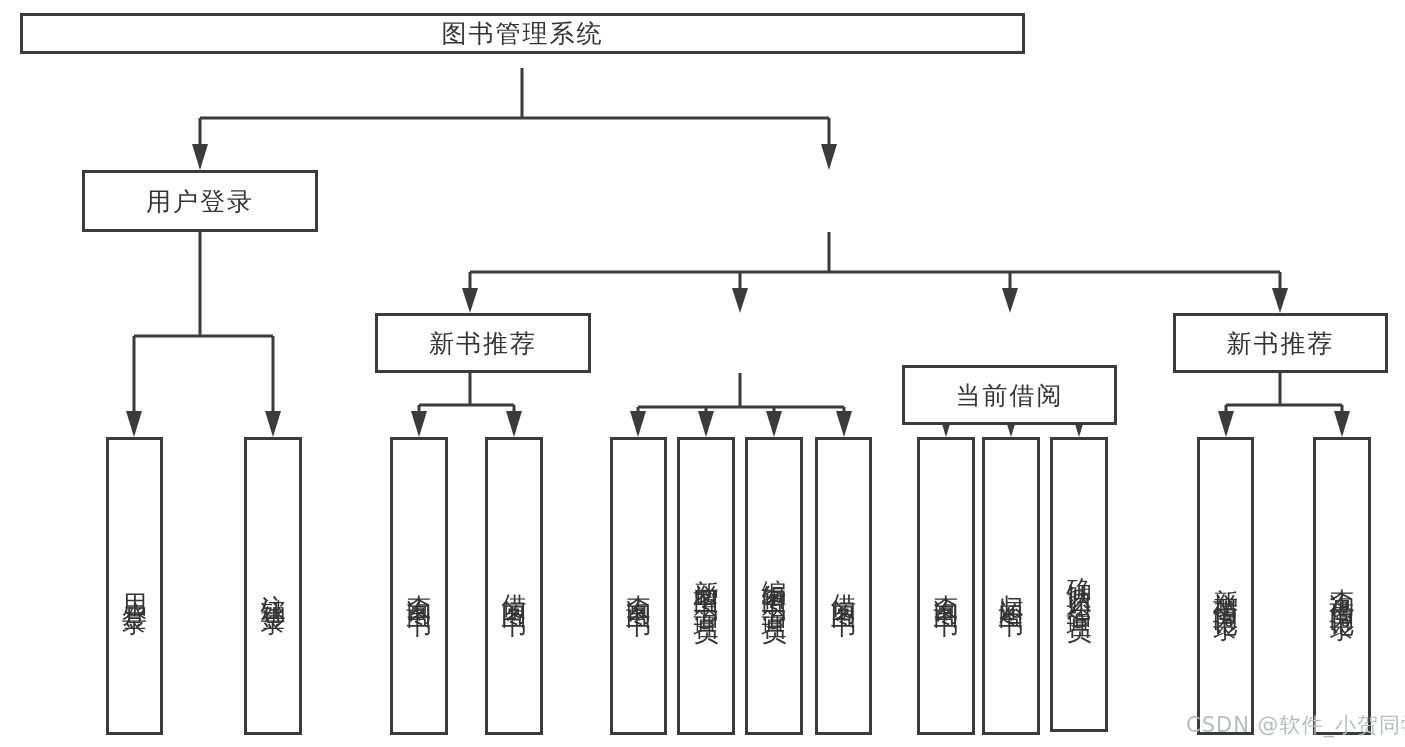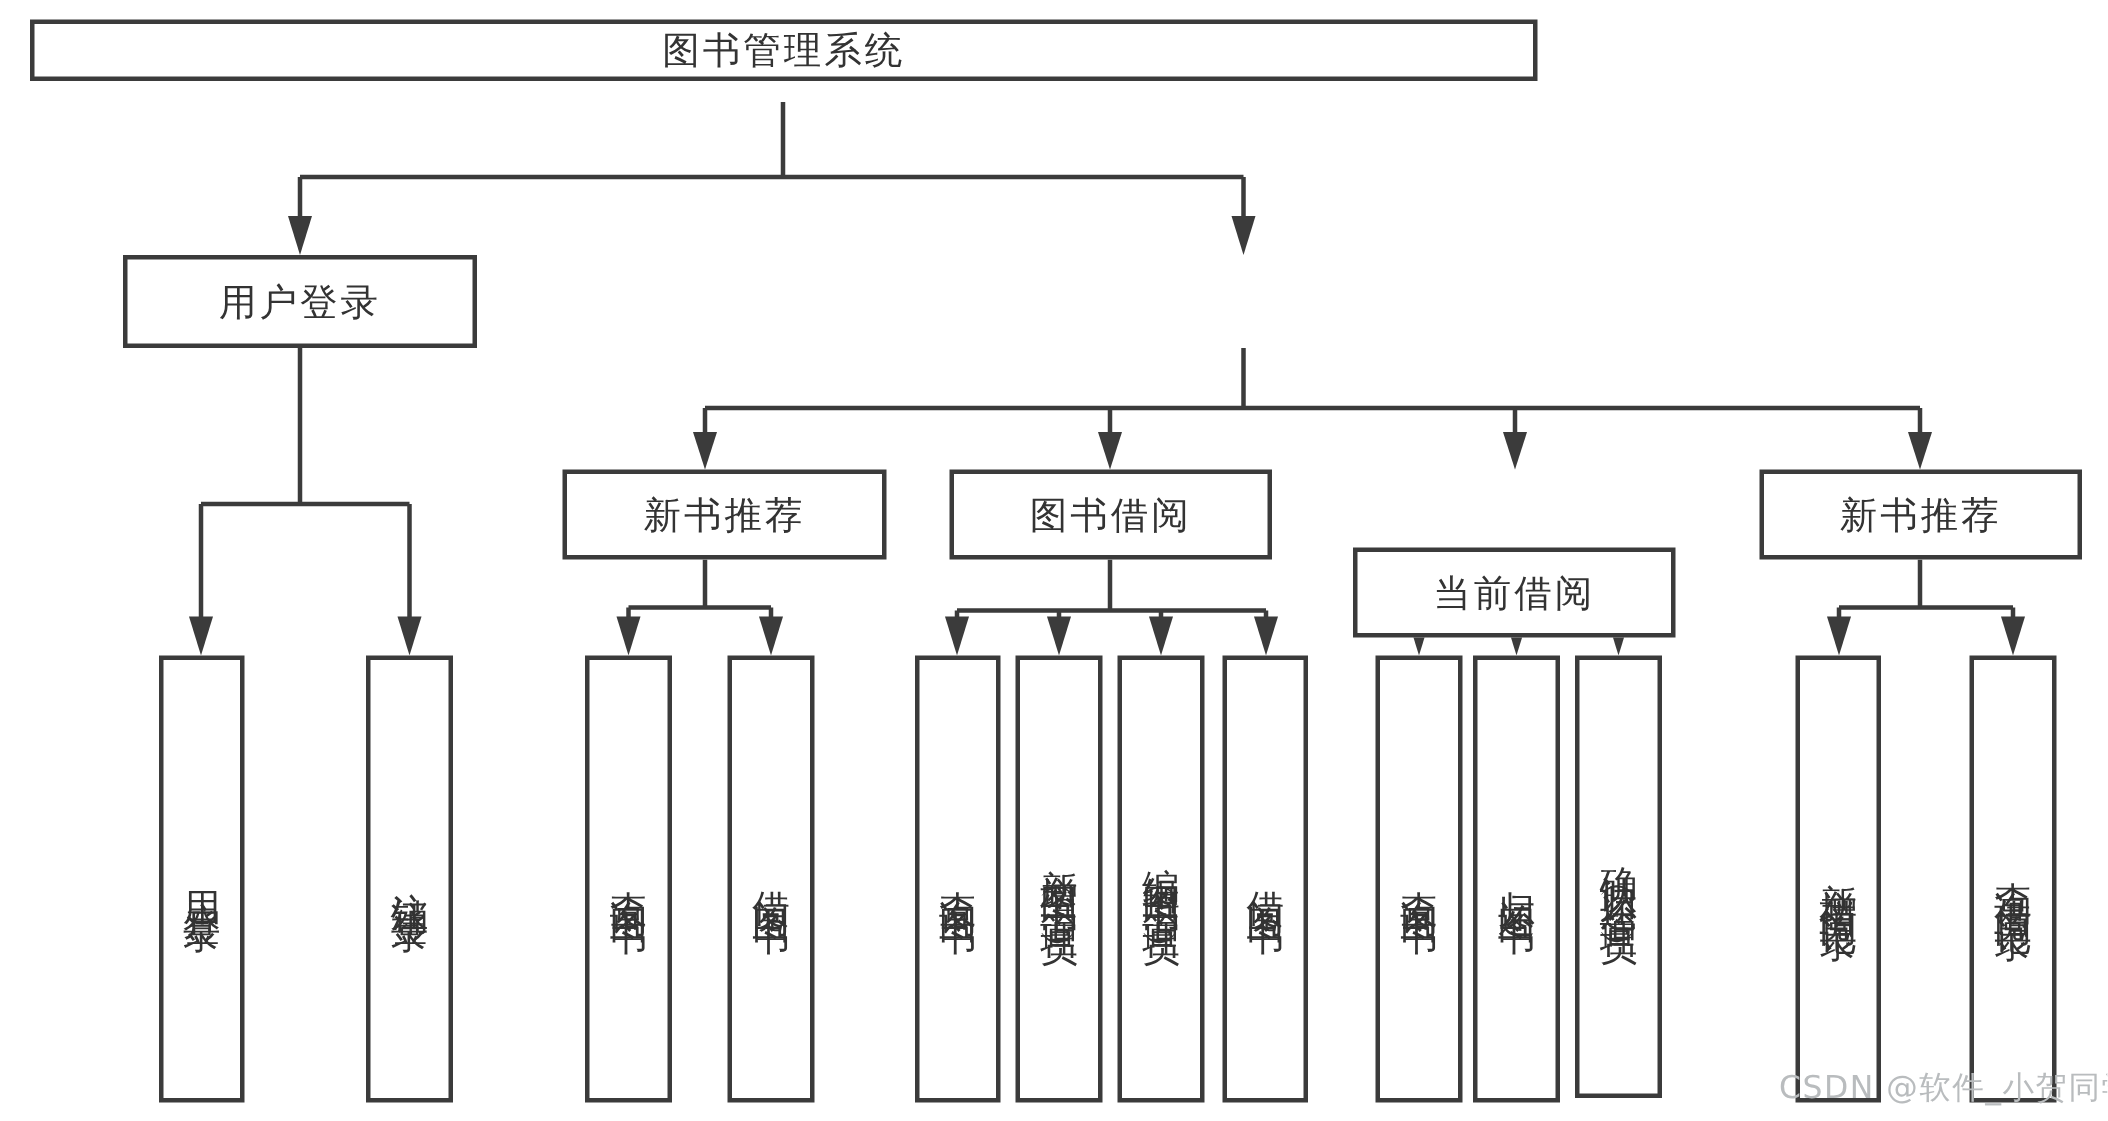--- a/index.html
+++ b/index.html
@@ -98,23 +98,20 @@
     <span>图书管理系统</span>
   </div>
 
   <div class="box hbox" style="left:82px; top:170px; width:236px; height:62px;">
     <span>用户登录</span>
   </div>
 
   <div class="box hbox" style="left:375px; top:313px; width:216px; height:60px;">
     <span>新书推荐</span>
   </div>
-  <div class="box hbox" style="left:633px; top:313px; width:215px; height:60px;">
-    <span>图书借阅</span>
-  </div>
   <div class="box hbox" style="left:902px; top:327px; width:215px; height:60px;margin-top:38px;">
     <span>当前借阅</span>
   </div>
   <div class="box hbox" style="left:1173px; top:313px; width:215px; height:60px;">
     <span>新书推荐</span>
   </div>
 
   <div class="box vbox" style="left:106px; top:437px; width:57px; height:298px;">
     <span>用户登录</span>
   </div>

